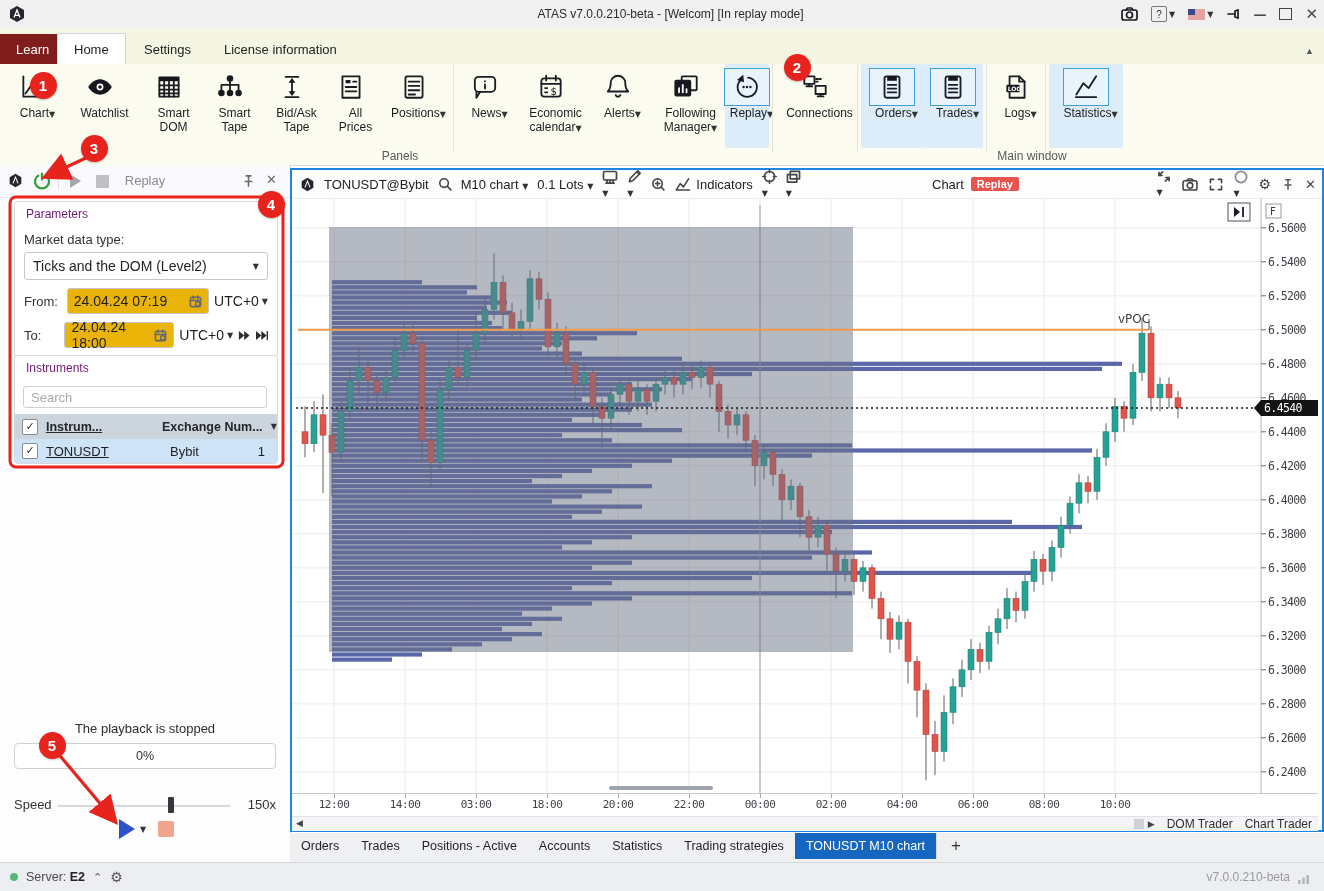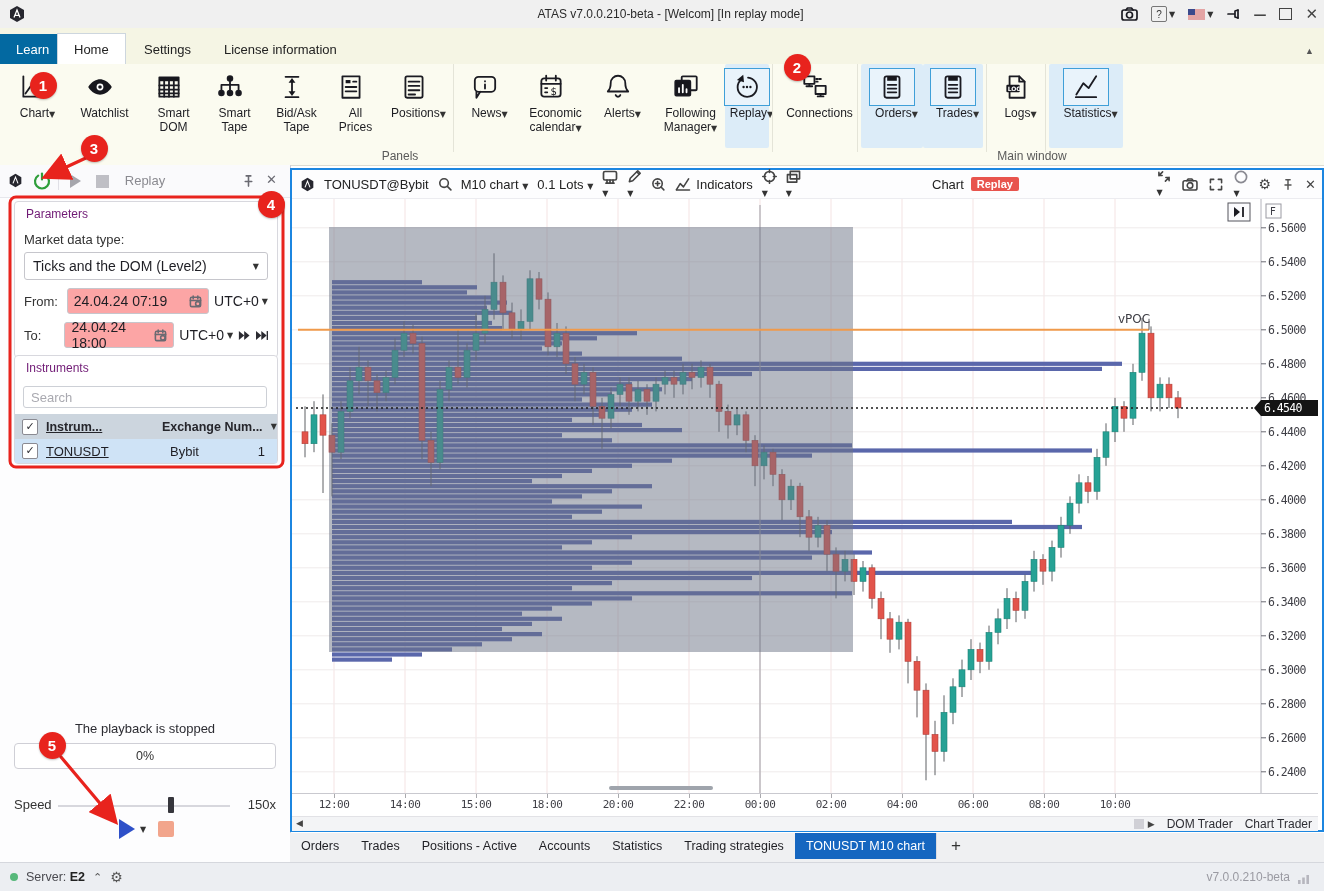--- a/index.html
+++ b/index.html
@@ -11,21 +11,21 @@
   .titlebar{position:absolute;left:0;top:0;width:100%;height:28px;background:#f0f0f0;display:flex;align-items:center;}
   .tb-title{position:absolute;left:17px;right:0;text-align:center;font-size:12px;color:#2b2b2b;}
   .tb-right{position:absolute;right:6px;top:0;height:28px;display:flex;align-items:center;gap:13px;}
   .tb-btn{display:flex;align-items:center;gap:2px;color:#444;font-size:13px;cursor:default;}
   .caret{font-size:8px;color:#333;font-family:"DejaVu Sans",sans-serif;}
   .helpbox{border:1px solid #777;width:14px;height:14px;font-size:10px;display:flex;align-items:center;justify-content:center;border-radius:2px;color:#333;}
   .glyph{font-family:"DejaVu Sans",sans-serif;}
   
   .tabrow{position:absolute;left:0;top:28px;width:100%;height:36px;background:#f5f5e4;border-bottom:1px solid #e3e3d6;}
   .rtab{position:absolute;bottom:0;height:30px;display:flex;align-items:center;padding:0 16px;font-size:13px;color:#222;}
-  .rtab.learn{left:0;background:#0369a1;color:#fff;}
+  .rtab.learn{left:0;background:#7f1d1d;color:#fff;}
   .rtab.home{left:57px;background:#fff;border:1px solid #cdd6de;border-bottom:none;}
   .rtab.settings{left:128px;} .rtab.license{left:208px;}
   .collapse-arrow{position:absolute;right:10px;bottom:8px;font-size:9px;color:#555;}
   
   .ribbon{position:absolute;left:0;top:64px;width:100%;height:101px;background:#fbfbf0;border-bottom:1px solid #dcdcd2;}
   .rstrip{position:absolute;left:4px;top:0;height:84px;display:flex;align-items:flex-start;}
   .rbtn{display:flex;flex-direction:column;align-items:center;padding-top:5px;height:79px;border-radius:2px;}
   .rbtn .ico{width:44px;height:36px;display:flex;align-items:center;justify-content:center;}
   .rbtn .lblwrap{margin-top:2px;text-align:center;font-size:12px;line-height:13.5px;color:#1d1d22;white-space:pre-line;margin-left:9px;}
   .rbtn.hl{background:#dcecf8;}
@@ -38,21 +38,21 @@
   .rpanel{position:absolute;left:0;top:0;width:290px;height:697px;background:#fdfdfe;border-right:1px solid #cfcfd6;}
   .rp-hdr{position:absolute;left:0;top:0;width:100%;height:32px;border-bottom:1px solid #e7e7ec;background:#fafafc;}
   .rp-title{position:absolute;left:0;right:0;top:8px;text-align:center;font-size:13px;color:#8a8a90;}
   .gbox{position:absolute;left:14px;width:262px;border:1px solid #d8d8de;border-radius:4px;background:#fff;}
   .ghdr{padding:5px 11px 4px;font-size:12px;color:#701a75;}
   .gbody{padding:4px 9px 9px;}
   .flabel{font-size:13px;color:#333;margin:3px 0 5px;}
   .selbox{height:26px;border:1px solid #c6c6cc;border-radius:3px;display:flex;align-items:center;padding:0 8px;font-size:14px;color:#1e1e24;justify-content:space-between;background:#fff;}
   .frow{display:flex;align-items:center;margin-top:8px;gap:5px;}
   .frow .rl{width:40px;font-size:13px;color:#333;}
-  .inp{height:24px;border:1px solid #c6c6cc;border-radius:3px;display:flex;align-items:center;padding:0 6px;font-size:14px;color:#1e1e24;background:#fca5a5;gap:4px;}
+  .inp{height:24px;border:1px solid #c6c6cc;border-radius:3px;display:flex;align-items:center;padding:0 6px;font-size:14px;color:#1e1e24;background:#eab308;gap:4px;}
   .tz{display:flex;align-items:center;gap:3px;font-size:14px;color:#1e1e24;}
   .searchin{width:calc(100% - 34px);margin:7px 8px 6px;height:20px;border:1px solid #cdd0d6;border-radius:3px;padding:0 7px;font-size:13px;color:#333;outline:none;font-family:inherit;}
   .searchin::placeholder{color:#a9a9b0;}
   .thead{height:25px;background:#ccd5de;display:flex;align-items:center;font-size:12.5px;color:#26262c;font-weight:bold;}
   .trow{height:24px;background:#cfe3f6;display:flex;align-items:center;font-size:13px;color:#1e1e24;}
   .cb{width:14px;height:14px;background:#fff;border:1px solid #8a8a92;border-radius:2px;font-size:11px;line-height:13px;text-align:center;color:#2d2d33;margin:0 8px 0 7px;flex:none;}
   .col-i{width:76px;text-decoration:underline;} .col-e{width:70px;padding-left:48px;} .col-n{flex:1;text-align:right;padding-right:12px;}
   .pb-status{position:absolute;left:0;width:100%;top:556px;text-align:center;font-size:13px;color:#2c2c32;}
   .progress{position:absolute;left:14px;top:578px;width:260px;height:24px;border:1px solid #cfcfd6;border-radius:4px;background:#fff;display:flex;align-items:center;justify-content:center;font-size:12.5px;color:#333;}
   .speedrow{position:absolute;left:0;top:630px;width:100%;height:20px;}
@@ -879,21 +879,21 @@
               <polygon points="942,8 948,13 942,18" fill="#1b1b22"></polygon>
               <line x1="951" y1="8" x2="951" y2="18" stroke="#1b1b22" stroke-width="1.8"></line>
             </svg>
         </div>
         <div class="taxis">
             <span class="tick" style="left: 42px;"></span>
             <span class="tl" style="left: 42px;">12:00</span>
             <span class="tick" style="left: 113px;"></span>
             <span class="tl" style="left: 113px;">14:00</span>
             <span class="tick" style="left: 184px;"></span>
-            <span class="tl" style="left: 184px;">15:00</span>
+            <span class="tl" style="left: 184px;">03:00</span>
             <span class="tick" style="left: 255px;"></span>
             <span class="tl" style="left: 255px;">18:00</span>
             <span class="tick" style="left: 326px;"></span>
             <span class="tl" style="left: 326px;">20:00</span>
             <span class="tick" style="left: 397px;"></span>
             <span class="tl" style="left: 397px;">22:00</span>
             <span class="tick" style="left: 468px;"></span>
             <span class="tl" style="left: 468px;">00:00</span>
             <span class="tick" style="left: 539px;"></span>
             <span class="tl" style="left: 539px;">02:00</span>

